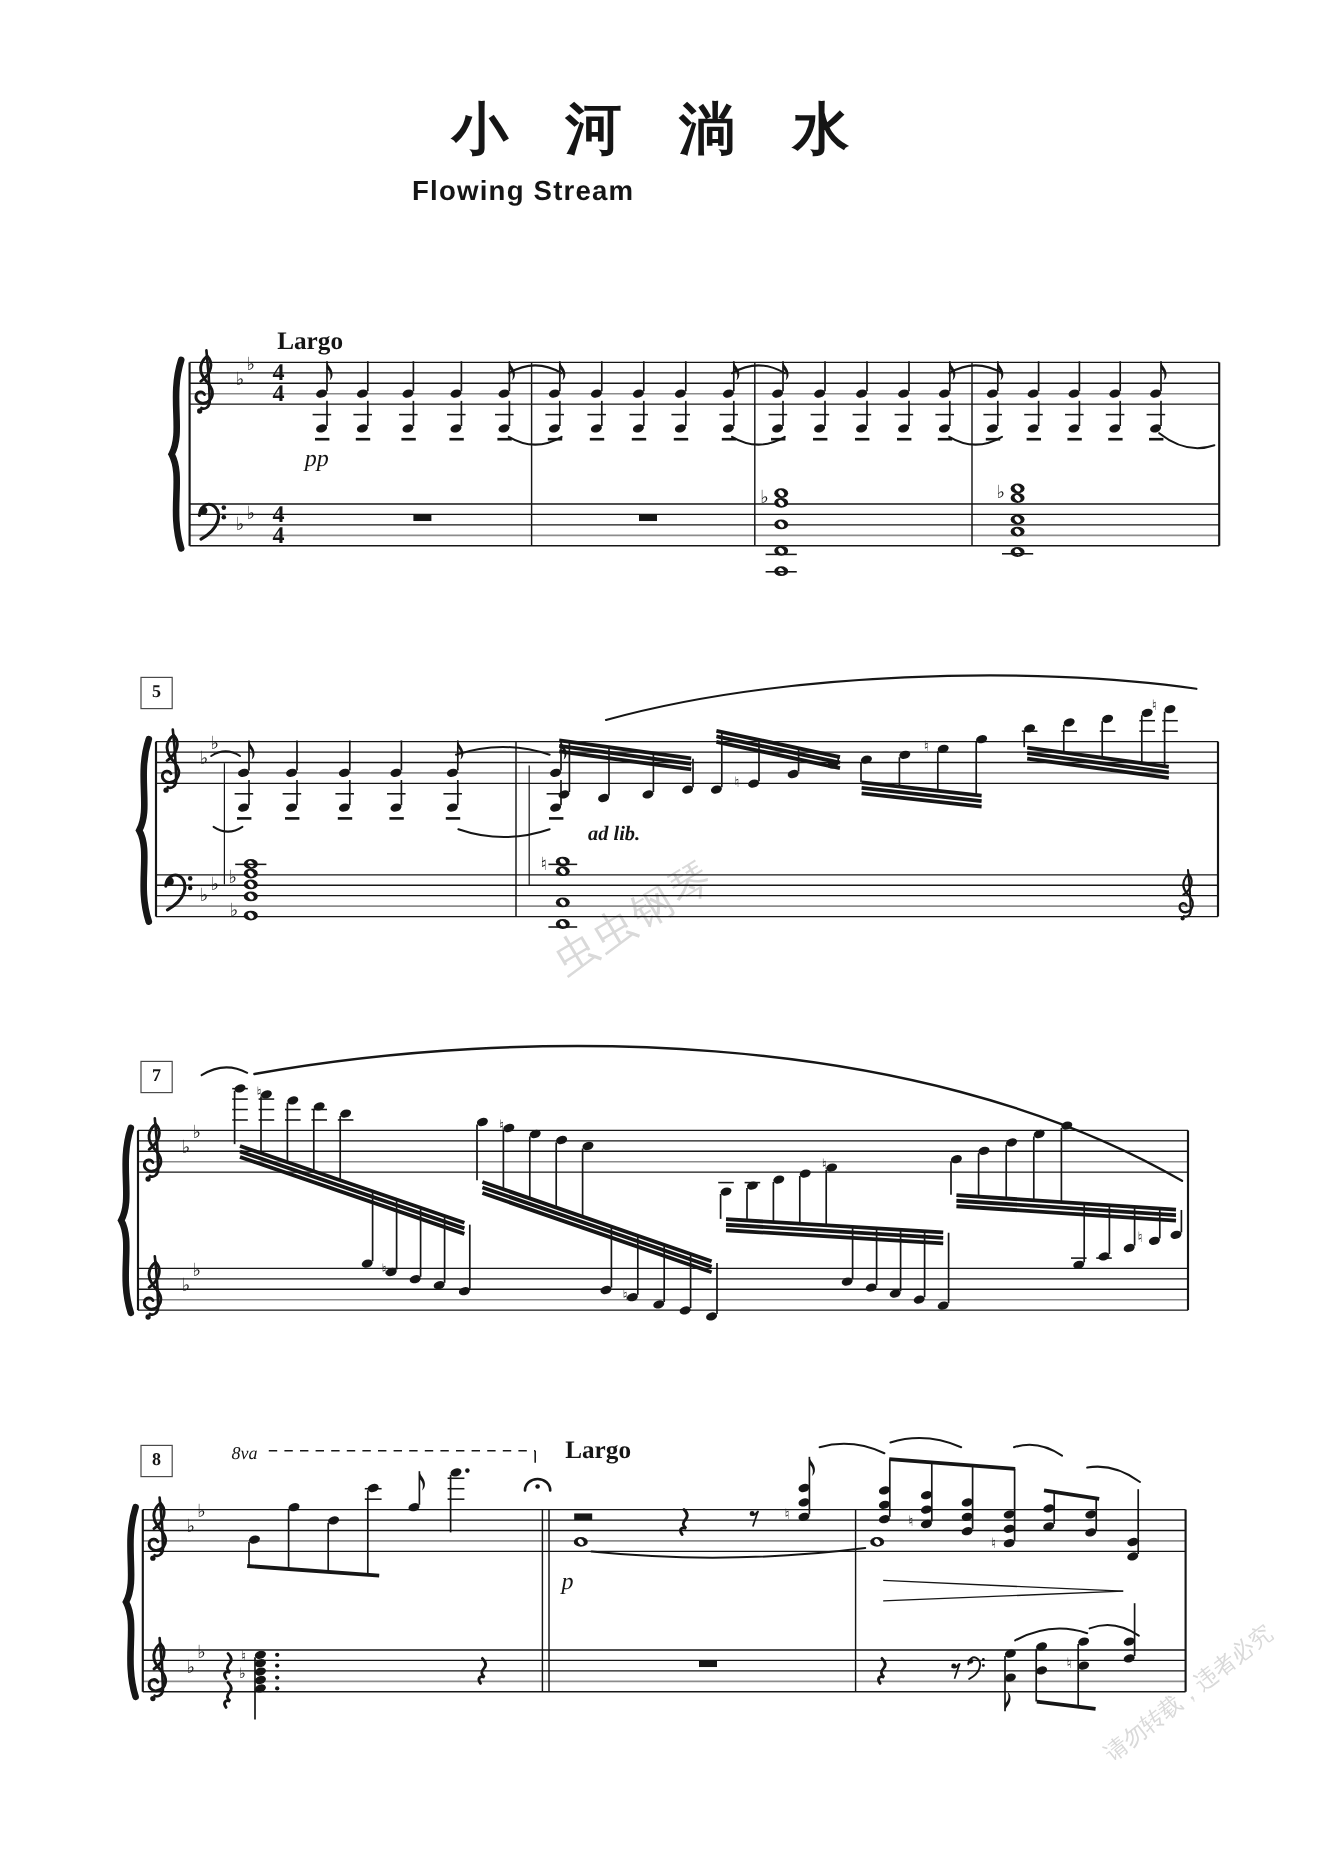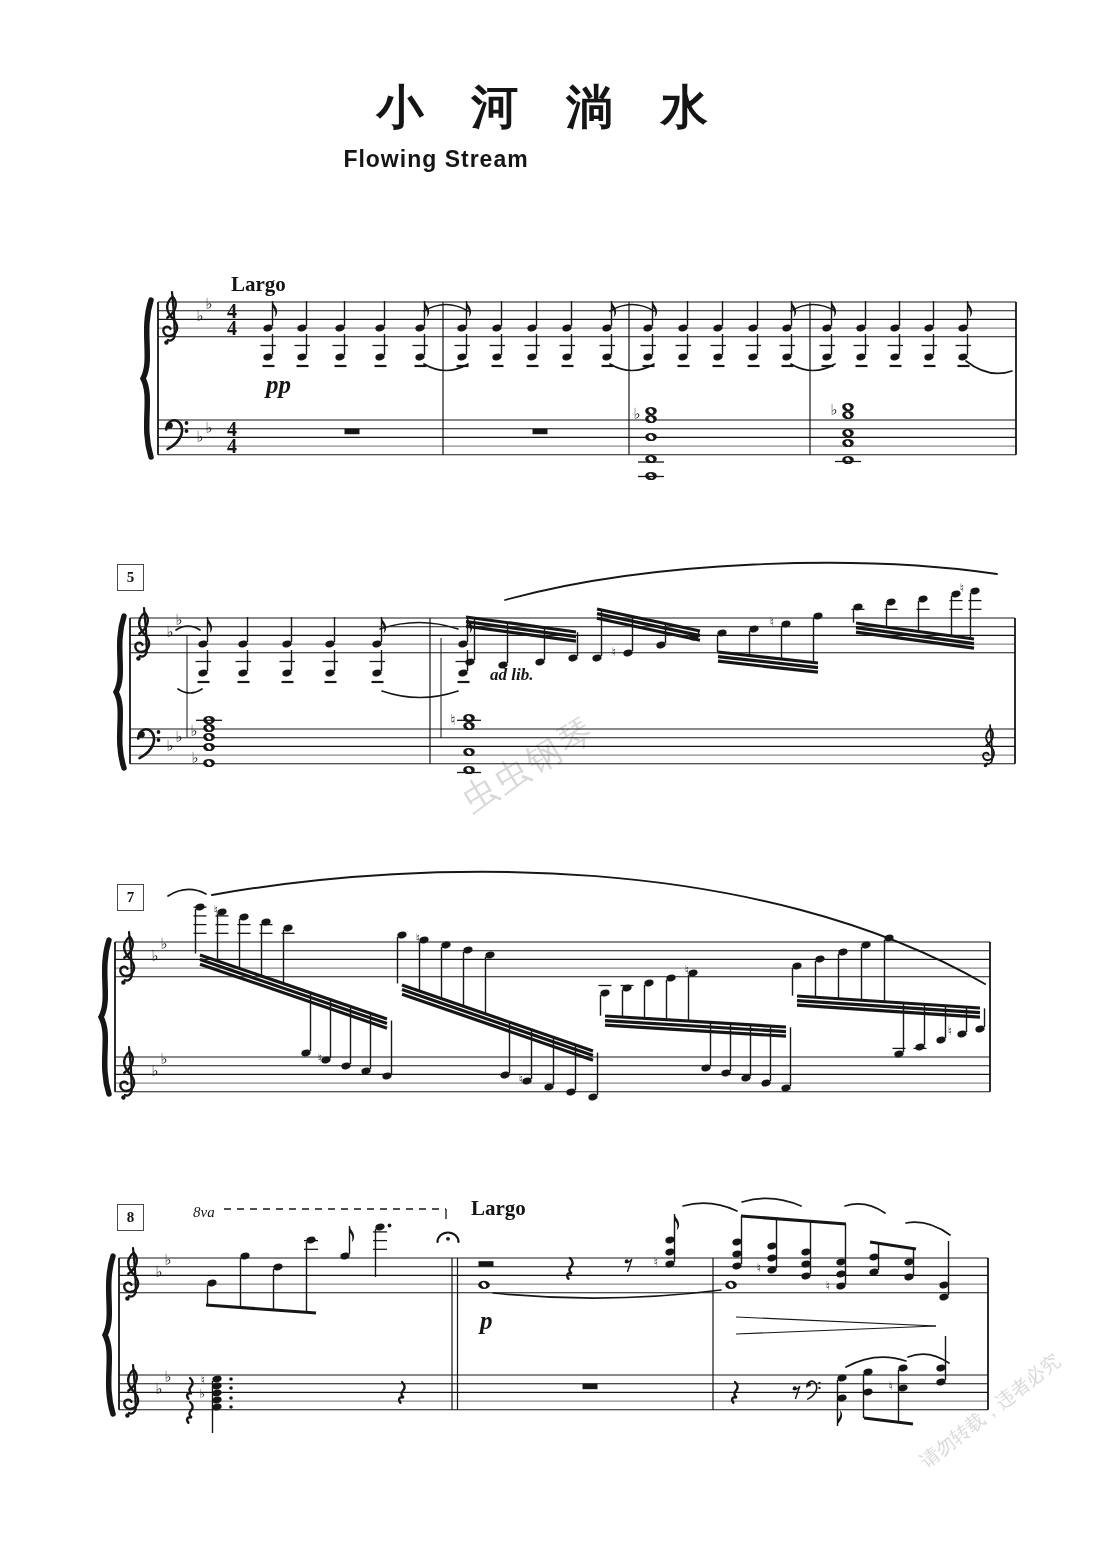--- a/index.html
+++ b/index.html
@@ -7,24 +7,24 @@
         font-family:"Liberation Serif","DejaVu Serif",serif;}
   #score-svg{position:absolute;left:0;top:0;z-index:2;}
   .txt{position:absolute;z-index:3;color:#151515;white-space:nowrap;}
   .title{left:0;top:76px;width:1102px;text-align:center;font-size:47px;font-weight:bold;letter-spacing:18px;
          font-family:"Liberation Serif","DejaVu Serif",serif;}
   .subtitle{left:0;top:146px;width:872px;text-align:center;font-size:23px;font-weight:bold;letter-spacing:1px;
          font-family:"Liberation Sans","DejaVu Sans",sans-serif;}
   .tempo{font-size:21px;font-weight:bold;}
   .largo{left:231px;top:252px;margin-top:20px;}
   .adagio{left:471px;top:1196px;}
-  .dyn{font-style:italic;font-weight:bold;font-size:25px;margin-left:12px;}
+  .dyn{font-style:italic;font-weight:normal;font-size:20px;}
   .pp{left:254px;top:371px;}
   .p{left:468px;top:1307px;}
-  .adlib{left:490px;top:665px;font-style:italic;font-weight:bold;font-size:17px;}
+  .adlib{left:490px;top:685px;font-style:italic;font-weight:bold;font-size:17px;}
   .ottava{left:193px;top:1204px;font-style:italic;font-size:15px;}
   .mbox{position:absolute;z-index:3;width:25px;height:25px;border:1.5px solid #4a4a4a;display:flex;
         align-items:center;justify-content:center;font-weight:bold;font-size:15px;color:#151515;background:#fff;}
   .m5{left:117px;top:564px;}
   .m7{left:117px;top:884px;}
   .m8{left:117px;top:1204px;}
   .wm{position:absolute;z-index:1;color:#d9d9d9;font-family:"DejaVu Sans","Liberation Sans",sans-serif;}
   .wm-center{left:455px;top:742px;font-size:34px;letter-spacing:3px;transform:rotate(-31deg);}
   .wm-corner{left:905px;top:1398px;font-size:19px;transform:rotate(-38deg);}
 </style>

